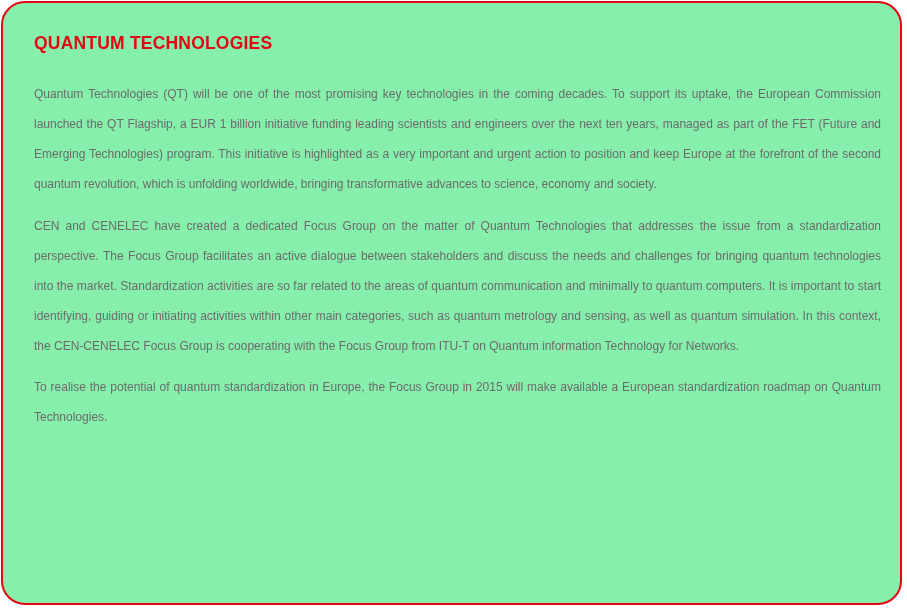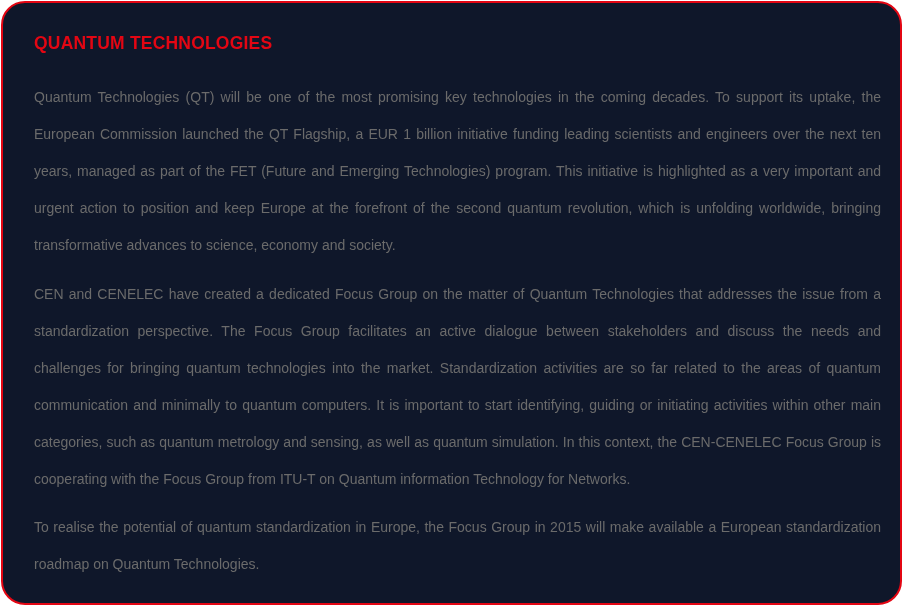--- a/index.html
+++ b/index.html
@@ -1,27 +1,27 @@
 <!DOCTYPE html>
 <html><head>
   <meta charset="utf-8">
   <style>
     html, body { margin: 0; padding: 0; background: #ffffff; }
     body { width: 907px; height: 610px; overflow: hidden; position: relative; font-family: "Liberation Sans", "DejaVu Sans", sans-serif; }
     .card {
       position: absolute; left: 1px; top: 1px; width: 901px; height: 604px;
-      border: 2px solid #e30613; border-radius: 24px; box-sizing: border-box; background: #0f172a;
+      border: 2px solid #e30613; border-radius: 24px; box-sizing: border-box; background: #86efac;
     }
     .title {
       position: absolute; left: 31px; top: 30px; margin: 0;
       color: #e30613; font-weight: bold; font-size: 17.5px; letter-spacing: 0.2px;
     }
     .body-text {
       position: absolute; left: 31px; top: 76px; width: 847px;
-      color: #6b6b6b; font-size: 14px; line-height: 37px; text-align: justify;
+      color: #6b6b6b; font-size: 12px; line-height: 30px; text-align: justify;
     }
     .body-text p { margin: 0 0 11.5px 0; }
   </style>
 </head>
 <body>
 
 <div class="card">
   <h2 class="title">QUANTUM TECHNOLOGIES</h2>
   <div class="body-text">
     <p>Quantum Technologies (QT) will be one of the most promising key technologies in the coming decades. To support its uptake, the European Commission launched the QT Flagship, a EUR 1 billion initiative funding leading scientists and engineers over the next ten years, managed as part of the FET (Future and Emerging Technologies) program. This initiative is highlighted as a very important and urgent action to position and keep Europe at the forefront of the second quantum revolution, which is unfolding worldwide, bringing transformative advances to science, economy and society.</p>

